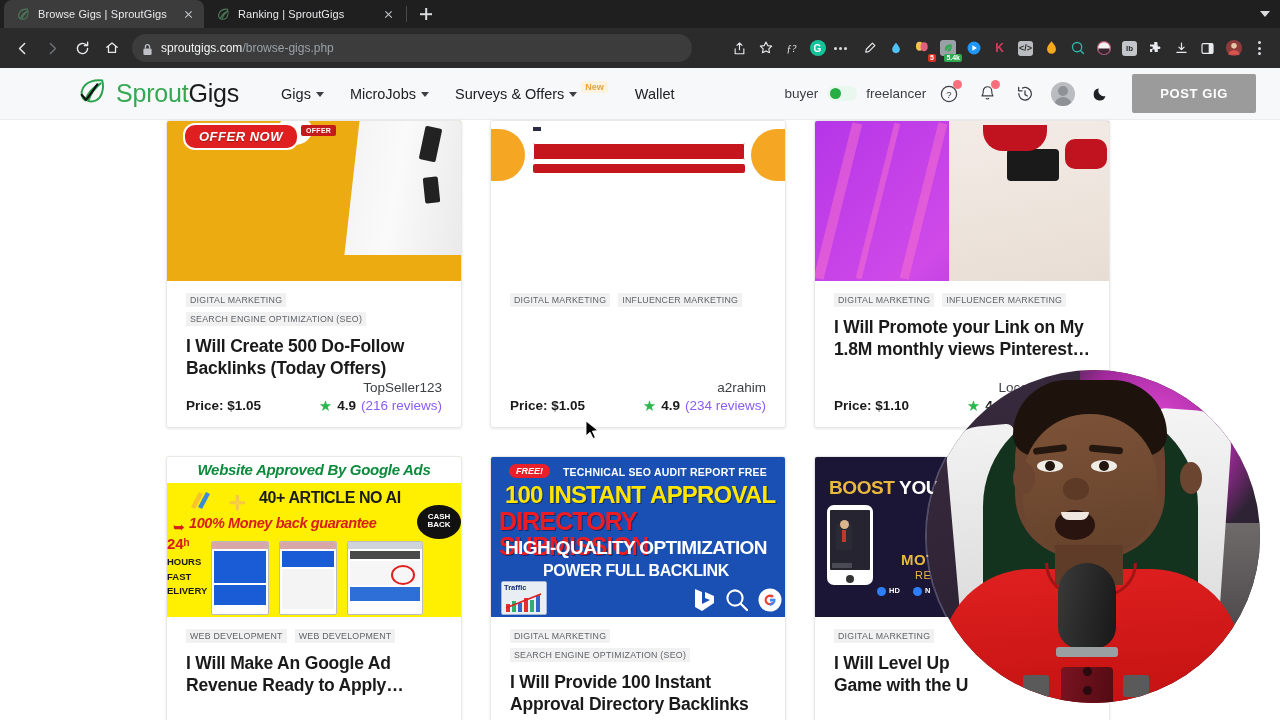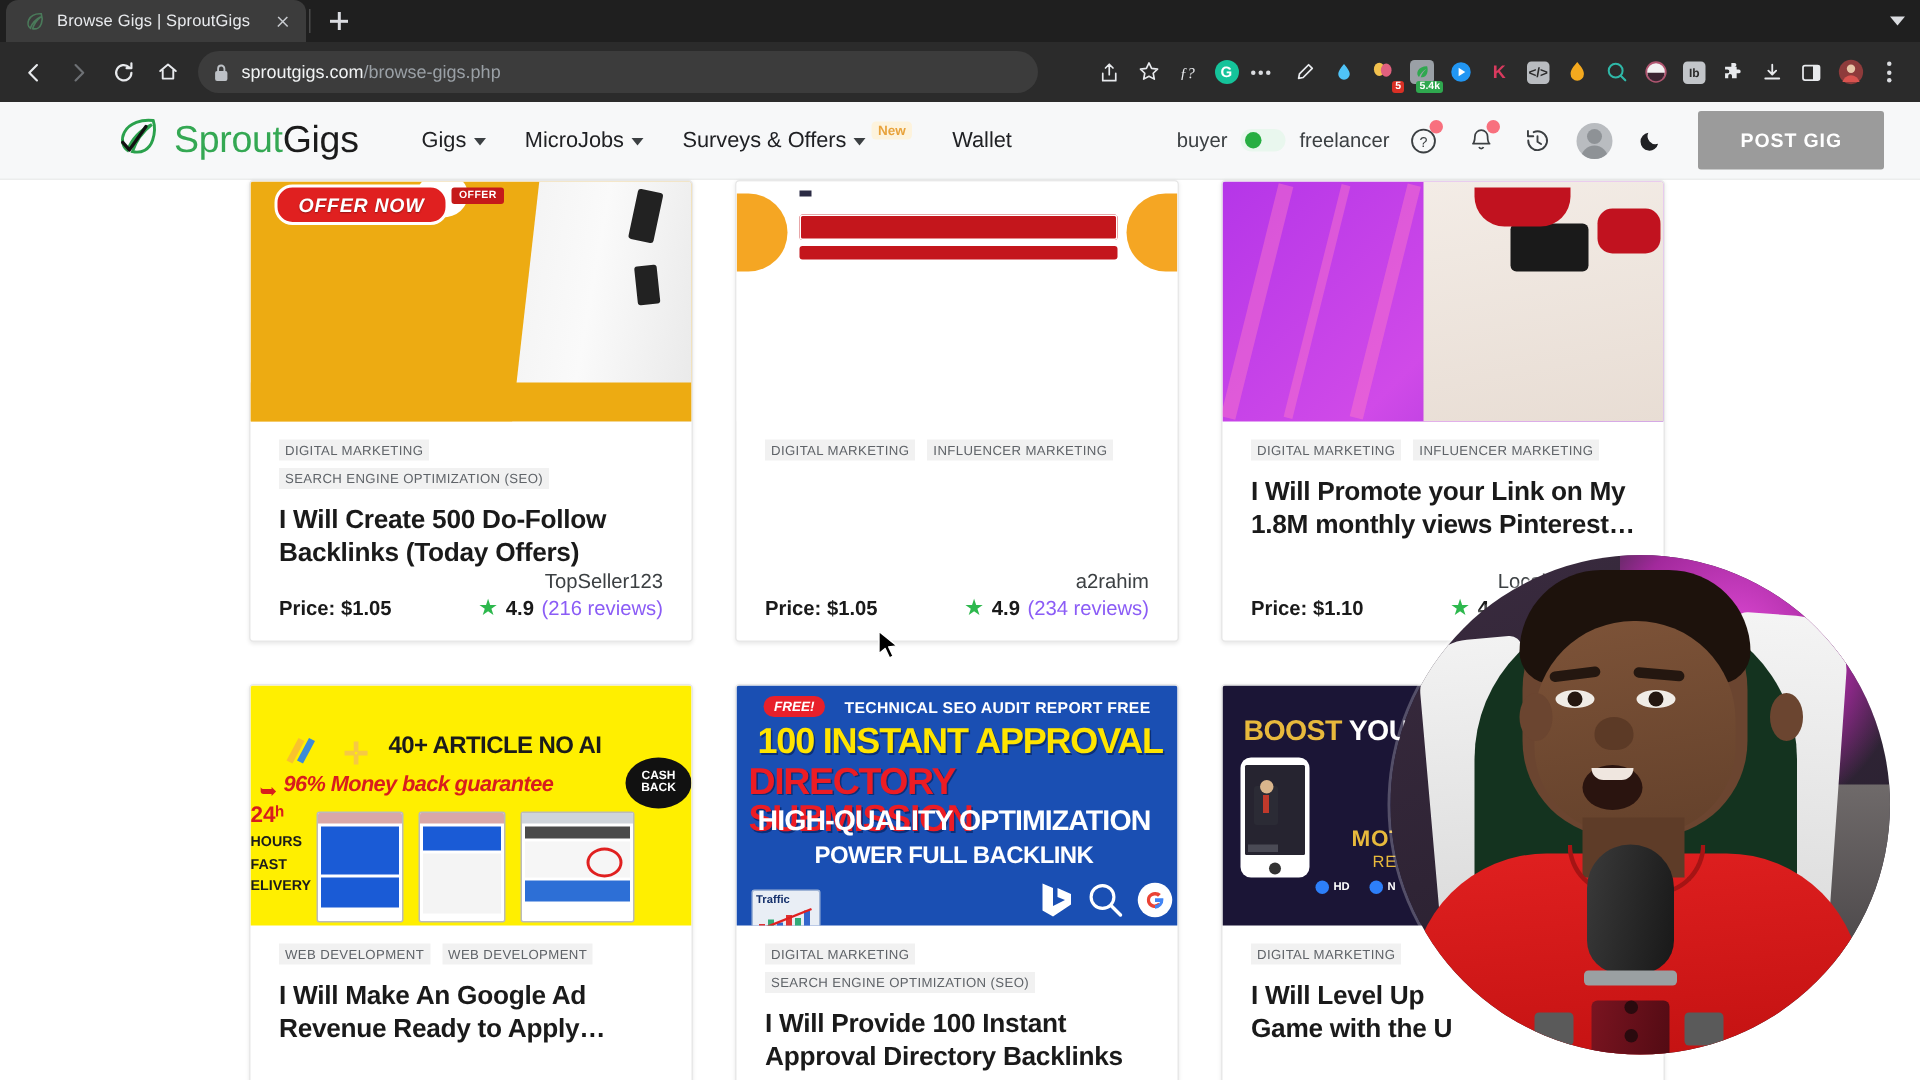--- a/index.html
+++ b/index.html
@@ -279,21 +279,21 @@
   .t5 .l3{
     position:absolute;left:14px;top:81px;color:#fff;font-size:19px;font-weight:900;
     letter-spacing:-.6px;line-height:1;
   }
   .t5 .l4{
     position:absolute;left:52px;top:106px;color:#fff;font-size:16px;font-weight:900;
     letter-spacing:-.4px;line-height:1;
   }
   .t5 .traffic{
     position:absolute;left:10px;top:124px;width:46px;height:34px;background:#e9eef5;
-    border:1px solid #9fb4d6;border-radius:2px;margin-top:12px;
+    border:1px solid #9fb4d6;border-radius:2px;
   }
   .t5 .traffic span{position:absolute;left:2px;top:1px;font-size:7.5px;font-weight:700;color:#15306b;}
   .t5 .ic{position:absolute;bottom:4px;}
 
   .t6 { background:#1b1536; }
   .t6 .boost{
     position:absolute;left:14px;top:20px;font-size:19px;font-weight:900;letter-spacing:-.4px;
   }
   .t6 .boost .y{color:#e8b93c;}
   .t6 .boost .w{color:#fff;}
@@ -398,20 +398,29 @@
 <div class="browser">
 
   <div class="tabstrip">
     <div class="tab active">
       <span class="tab-fav">
         <svg width="14" height="14" viewBox="0 0 14 14">
           <path d="M11.5 2.2C8 2 4.6 3.3 3.2 6.2c-1.1 2.3-.3 4.6 1 5.6 1.3-3.5 3.8-6 7-7.6-2.5 2-4.4 4.6-5.5 7.9 2.6.6 5-.6 5.9-3.5.7-2.2.6-4.4-.1-6.4z" fill="none" stroke="#4a7a5a" stroke-width="1.1"></path>
         </svg>
       </span>
       <span class="tab-title">Browse Gigs | SproutGigs</span>
+      <span class="tab-close"></span>
+    </div>
+    <div class="tab inactive">
+      <span class="tab-fav">
+        <svg width="14" height="14" viewBox="0 0 14 14">
+          <path d="M11.5 2.2C8 2 4.6 3.3 3.2 6.2c-1.1 2.3-.3 4.6 1 5.6 1.3-3.5 3.8-6 7-7.6-2.5 2-4.4 4.6-5.5 7.9 2.6.6 5-.6 5.9-3.5.7-2.2.6-4.4-.1-6.4z" fill="none" stroke="#4a7a5a" stroke-width="1.1"></path>
+        </svg>
+      </span>
+      <span class="tab-title">Ranking | SproutGigs</span>
       <span class="tab-close"></span>
     </div>
     <span class="tab-sep"></span>
     <span class="newtab"></span>
     <span class="chev-down"></span>
   </div>
 
   <div class="toolbar">
     <span class="navbtn">
       <svg width="17" height="17" viewBox="0 0 20 20">
@@ -717,28 +726,29 @@
               <span class="star">★</span>
               <span class="rval">4.6</span>
               <span class="rcount">(122 reviews)</span>
             </span>
           </div>
         </div>
       </div>
 
       <div class="card">
         <div class="thumb t4">
+          <div class="hdr">Website Approved By Google Ads</div>
           <svg class="adsicon" viewBox="0 0 26 26">
             <path d="M4 20L12 5l4 2-8 15z" fill="#f9c22e"></path>
               <path d="M11 20l8-15 4 2-8 15z" fill="#3c8bd9"></path>
           </svg>
           <div class="plus">✛</div>
           <div class="l2">40+ ARTICLE NO AI</div>
           <div class="arrow">➥</div>
-          <div class="l3">96% Money back guarantee</div>
+          <div class="l3">100% Money back guarantee</div>
           <div class="cashback">CASH BACK</div>
           <div class="clock">24ʰ</div>
           <div class="left-list" style="white-space:pre-line;">HOURS
 FAST
 ELIVERY</div>
           <div class="shot" style="left:44px;width:58px;height:74px;">
             <div class="tb"></div>
               <div class="bl" style="height:32px;margin:2px;"></div>
             <div class="bl" style="height:20px;margin:2px;"></div>
           </div>

